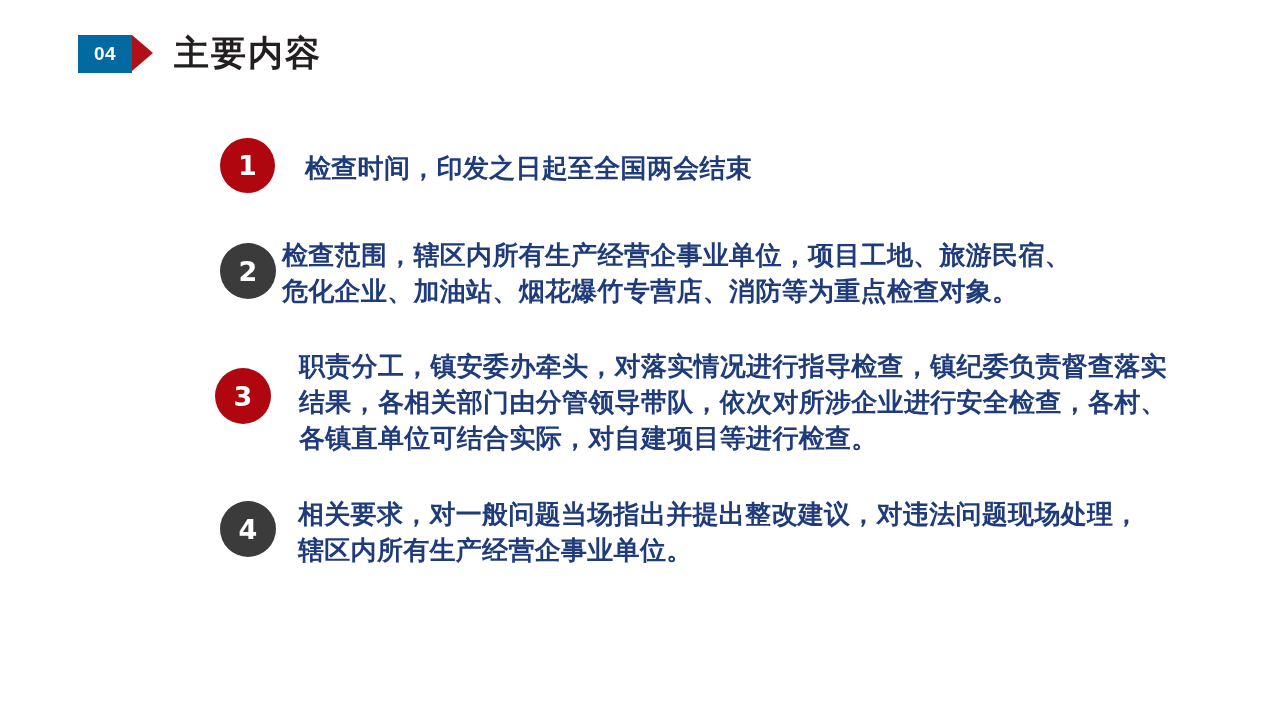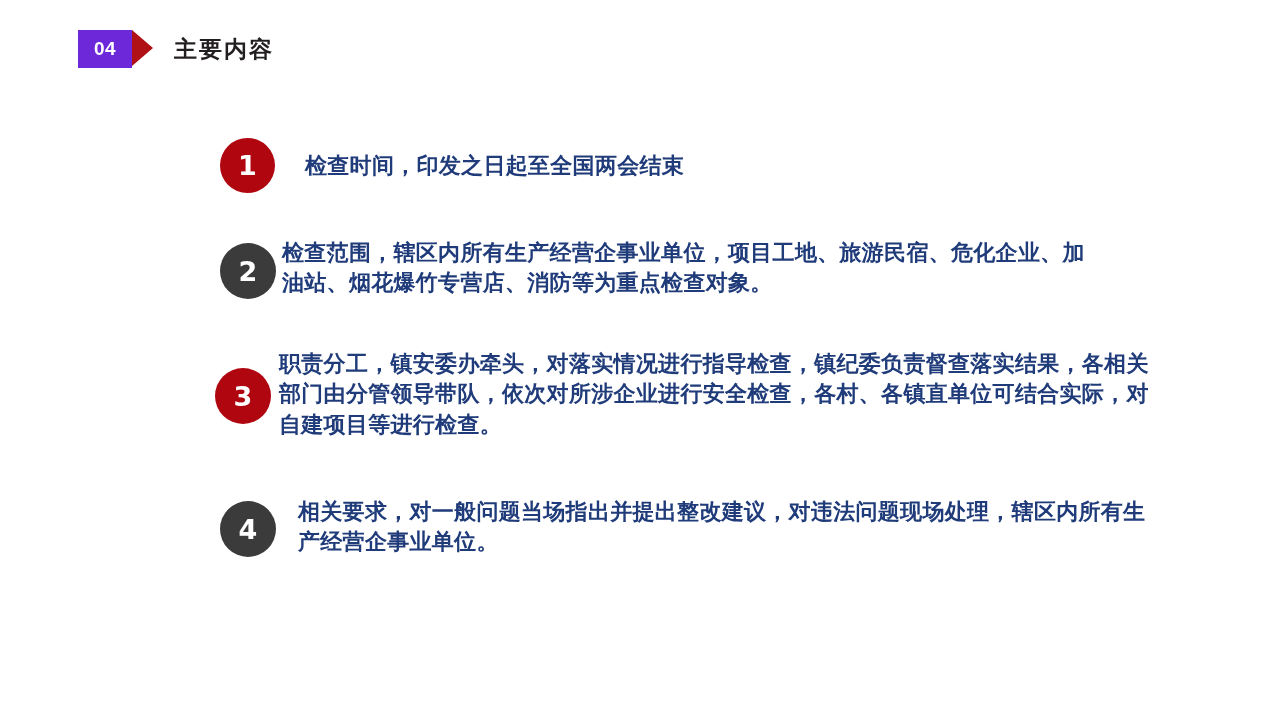--- a/index.html
+++ b/index.html
@@ -18,21 +18,21 @@
   
   .slide-header {
     position: absolute;
     top: 30px;
     left: 78px;
     display: flex;
     align-items: center;
   }
   .section-badge {
     position: relative;
-    background: #6d28d9;
+    background: #0369a1;
     color: #ffffff;
     font-size: 19px;
     font-weight: bold;
     line-height: 1;
     padding: 9px 12px 10px 12px;
     width: 30px;
     text-align: center;
     letter-spacing: 0.5px;
   }
   .section-badge-arrow {
@@ -40,21 +40,21 @@
     right: -21px;
     top: 0;
     width: 0;
     height: 0;
     border-top: 18px solid transparent;
     border-bottom: 18px solid transparent;
     border-left: 21px solid #b01116;
   }
   .header-title {
     margin-left: 42px;
-    font-size: 23px;
+    font-size: 35px;
     font-weight: bold;
     color: #231f20;
     letter-spacing: 2px;
     font-family: "DejaVu Sans", "Liberation Sans", sans-serif;
   }
 
   
   .content-list {
     position: absolute;
     top: 138px;
@@ -86,29 +86,29 @@
   .bubble-dark { background: #3b3b3b; }
 
   .bubble-1 { width: 55px; height: 55px; }
   .bubble-2 { width: 56px; height: 56px; }
   .bubble-3 { width: 56px; height: 56px; }
   .bubble-4 { width: 56px; height: 56px; }
 
   .row-text {
     color: #1f3b7a;
     font-weight: bold;
-    font-size: 22px;
+    font-size: 26px;
     line-height: 1.38;
     font-family: "DejaVu Sans", "Liberation Sans", sans-serif;
     letter-spacing: 0.3px;
     white-space: pre-line;
   }
   .text-1 { margin-left: 30px; margin-top: 13px; }
   .text-2 { margin-left: 6px; margin-top: -5px; width: 810px; }
-  .text-3 { margin-left: 8px; margin-top: -19px; width: 890px; }
+  .text-3 { margin-left: 28px; margin-top: -19px; width: 890px; }
   .text-4 { margin-left: 22px; margin-top: -4px; width: 860px; }
 </style>
 </head>
 <body>
 
 <div class="slide-header">
   <div class="section-badge">
     <span>04</span>
     <span class="section-badge-arrow"></span>
   </div>

